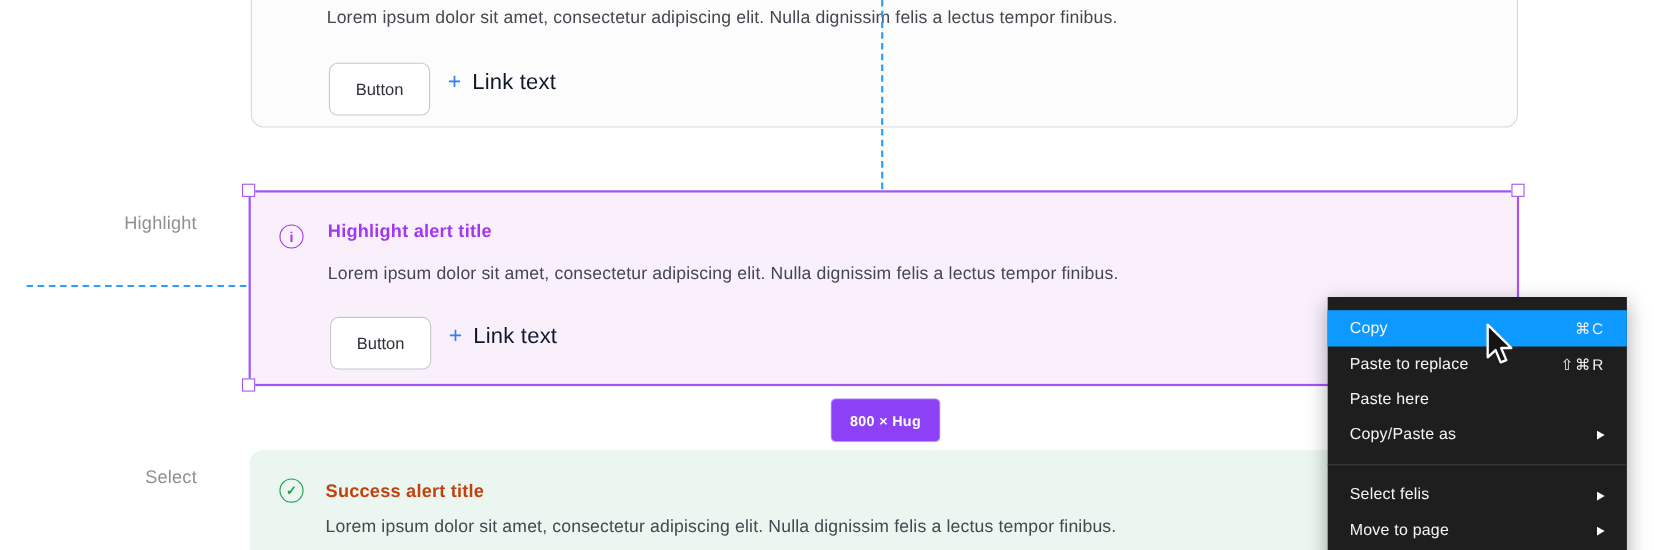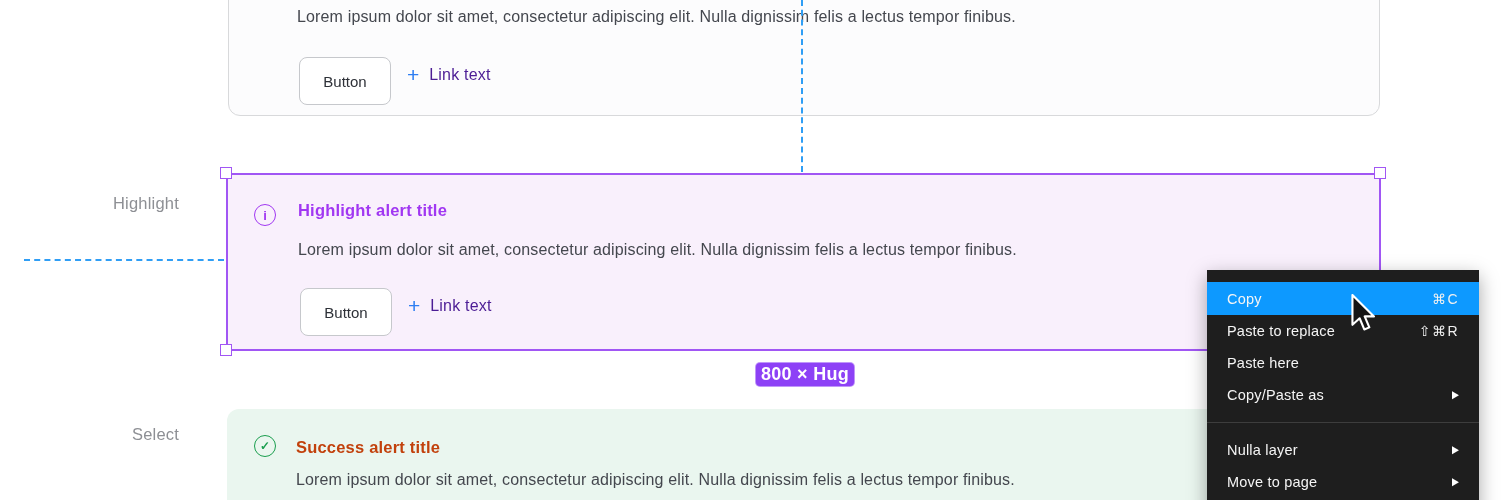--- a/index.html
+++ b/index.html
@@ -16,21 +16,21 @@
   .ui-button{
     position:absolute;width:92px;height:48px;border:1px solid #c6c8cc;
     border-radius:8px;background:#ffffff;color:#2d3037;font-size:15px;
     font-family:"Liberation Sans",sans-serif;font-weight:500;
     display:flex;align-items:center;justify-content:center;cursor:default;
   }
   .link-row{
     position:absolute;height:24px;display:flex;align-items:center;gap:10px;
   }
   .plus-glyph{color:#2e7ef2;font-size:21px;font-weight:400;line-height:20px;}
-  .link-label{color:#4c1d95;font-size:16px;font-weight:500;letter-spacing:.2px;}
+  .link-label{color:#0f172a;font-size:20px;font-weight:500;letter-spacing:.2px;}
   .circle-icon{
     position:absolute;width:22px;height:22px;border-radius:50%;
     display:flex;align-items:center;justify-content:center;
     font-size:13px;font-weight:700;
   }
   .alert-title{
     position:absolute;font-size:16.5px;font-weight:700;letter-spacing:.2px;
     line-height:22px;white-space:nowrap;
   }
   .side-label{
@@ -48,23 +48,23 @@
     background:#f9f0fc;border:2px solid #a156f4;
   }
   .info-icon{border:1.8px solid #a137f2;color:#a137f2;left:26px;top:29px;font-style:normal;}
   .highlight-title{color:#a137f2;}
   .handle{
     position:absolute;width:12px;height:12px;background:#ffffff;
     border:1.5px solid #a156f4;z-index:7;
   }
   
   .size-badge{
-    position:absolute;left:731px;top:362px;width:100px;height:25px;z-index:6;
+    position:absolute;left:731px;top:362px;width:100px;height:40px;z-index:6;
     background:#8d41f6;border:1px solid rgba(255,255,255,.45);border-radius:5px;
-    color:#ffffff;font-size:18px;font-weight:700;letter-spacing:.3px;
+    color:#ffffff;font-size:13px;font-weight:700;letter-spacing:.3px;
     display:flex;align-items:center;justify-content:center;
   }
   
   .success-alert{
     position:absolute;left:203px;top:409px;width:1153px;height:130px;
     background:#eaf6ef;border-radius:12px;
   }
   .check-icon{border:1.8px solid #1a9e4e;color:#1a9e4e;left:27px;top:26px;font-size:12px;}
   .success-title{color:#c2410c;}
   
@@ -153,21 +153,21 @@
     <div class="menu-item">
       <span>Paste here</span>
       <span class="menu-shortcut"></span>
     </div>
     <div class="menu-item">
       <span>Copy/Paste as</span>
       <span class="submenu-arrow">▶</span>
     </div>
     <div class="menu-sep"></div>
     <div class="menu-item">
-      <span>Nulla layer</span>
+      <span>Select felis</span>
       <span class="submenu-arrow">▶</span>
     </div>
     <div class="menu-item">
       <span>Move to page</span>
       <span class="submenu-arrow">▶</span>
     </div>
   </div>
 
   <svg class="cursor-svg" width="26" height="38" viewBox="0 0 12 18">
     <path d="M1,0.5 L1,14.6 L4.4,11.5 L6.6,16.8 L9,15.8 L6.8,10.6 L11.2,10.6 Z" fill="#141414" stroke="#ffffff" stroke-width="1" stroke-linejoin="round"></path>

